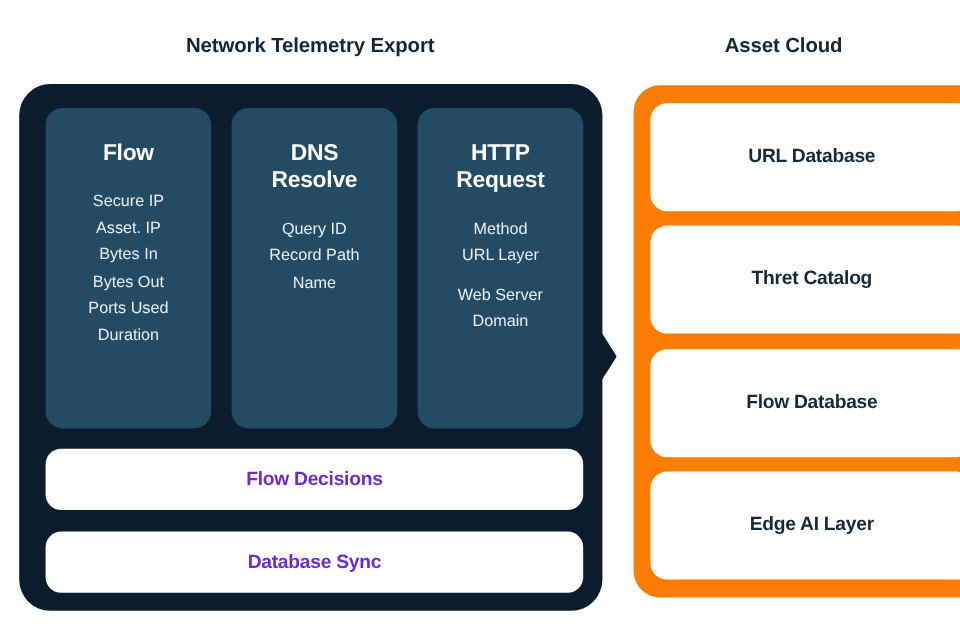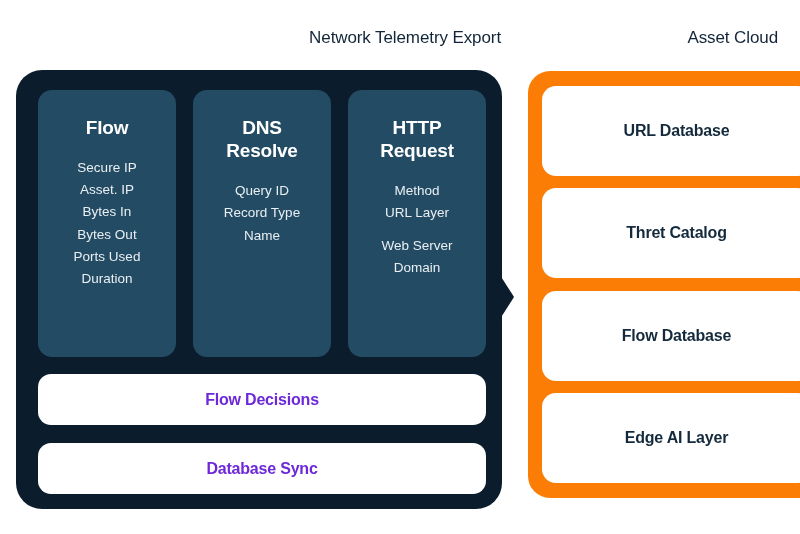--- a/index.html
+++ b/index.html
@@ -19,24 +19,24 @@
     position: absolute;
     left: 0; top: 0;
     width: 800px;
     height: 534px;
   }
 
   
   .section-title {
     position: absolute;
     font-size: 17px;
-    font-weight: normal;
+    font-weight: bold;
     color: #132639;
     letter-spacing: -0.1px;
-    text-align: right;
+    text-align: center;
     white-space: nowrap;
   }
   #title-left  { left: 16px; top: 28px; width: 485px; }
   #title-right { left: 528px; top: 28px; width: 250px; }
 
   
   .panel-dark {
     position: absolute;
     left: 16px;
     top: 70px;
@@ -174,21 +174,21 @@
         <li>Ports Used</li>
         <li>Duration</li>
       </ul>
     </div>
 
     <div class="card">
       <div class="card-title">DNS
 Resolve</div>
       <ul class="card-list">
         <li>Query ID</li>
-        <li>Record Type</li>
+        <li>Record Path</li>
         <li>Name</li>
       </ul>
     </div>
 
     <div class="card">
       <div class="card-title">HTTP
 Request</div>
       <ul class="card-list">
         <li>Method</li>
         <li>URL Layer</li>

